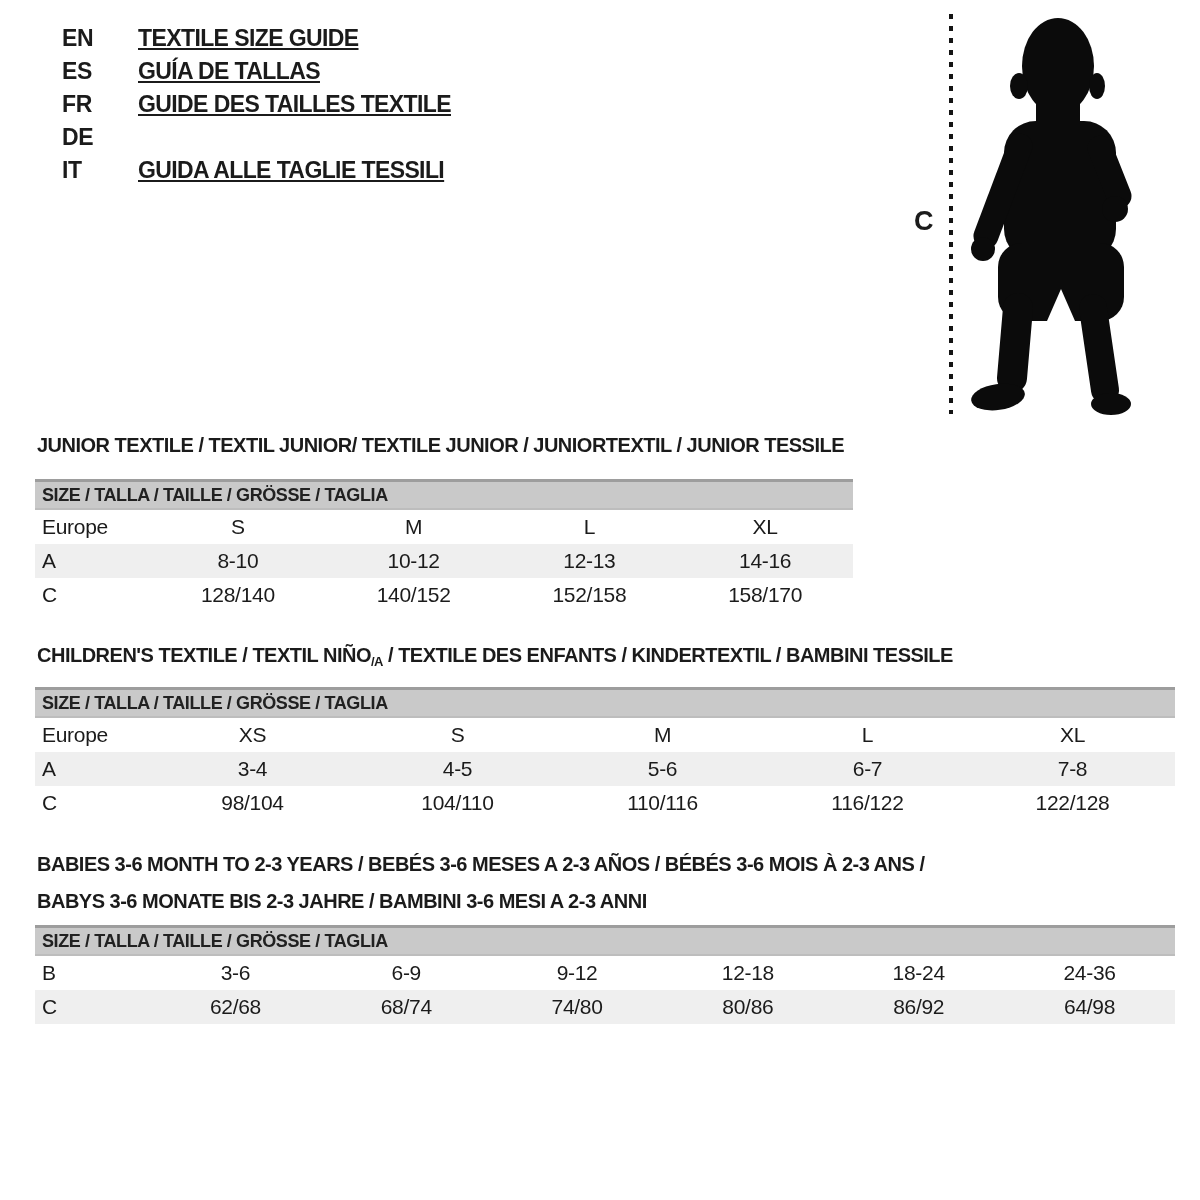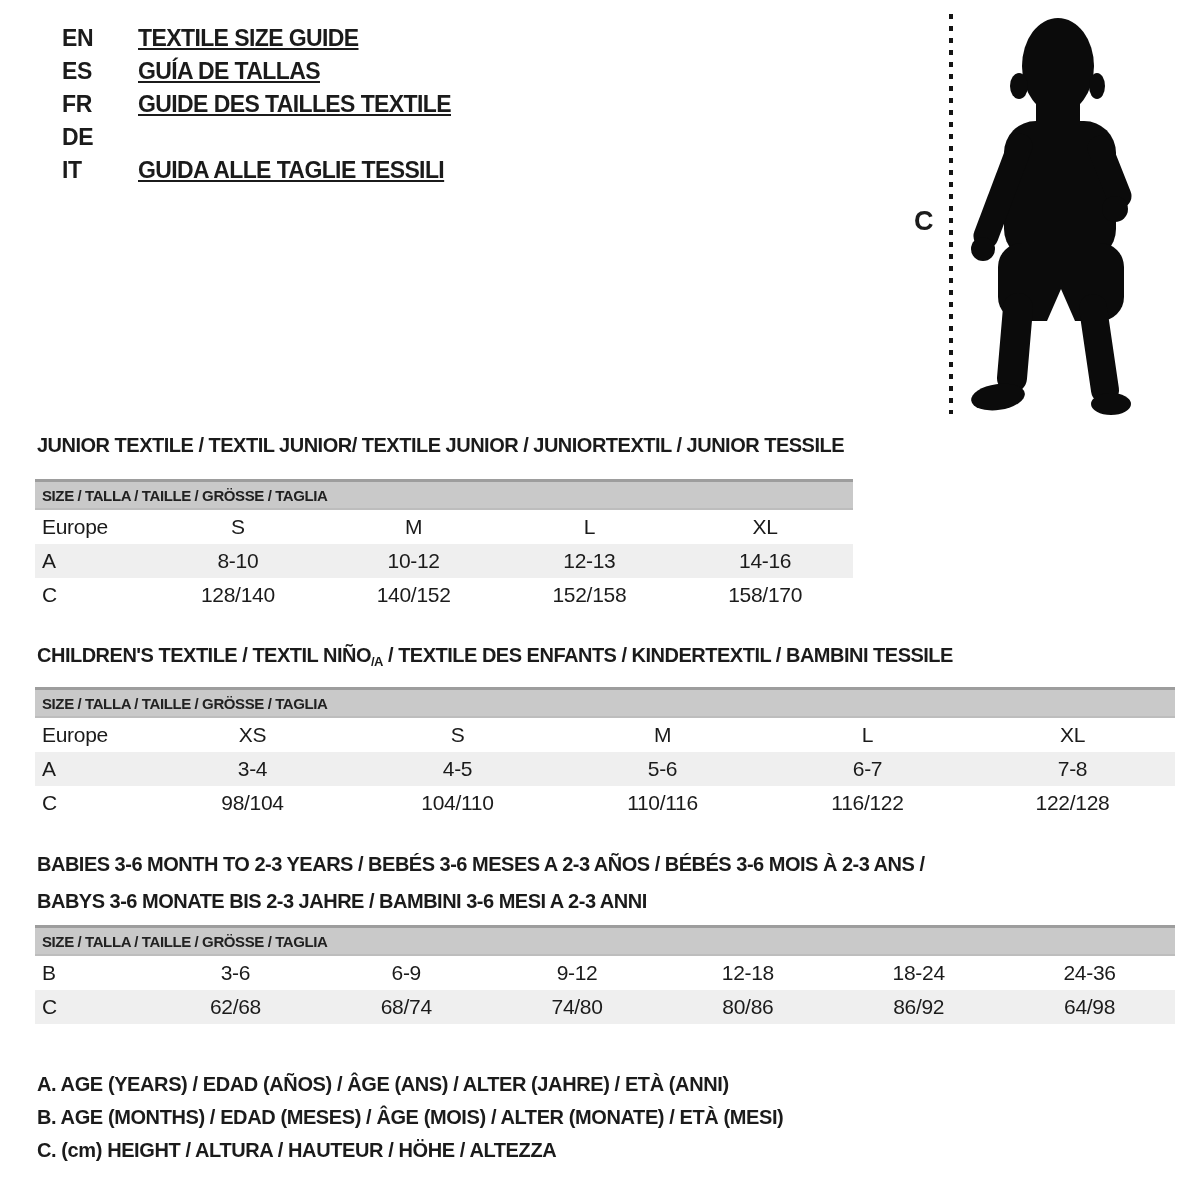--- a/index.html
+++ b/index.html
@@ -30,21 +30,21 @@
   .sub-a { font-size:13px; vertical-align:-4px; font-weight:bold; }
 
   
   table.size-table { position:absolute; border-collapse:collapse; table-layout:fixed; }
   .tbl-1 { left:35px; top:479px; width:818px; }
   .tbl-2 { left:35px; top:687px; width:1140px; }
   .tbl-3 { left:35px; top:925px; width:1140px; }
   th.band {
     background:#c9c9c9; border-top:3px solid #9d9d9d; border-bottom:2px solid #bdbdbd;
     height:26px; text-align:left; padding:0 0 0 7px;
-    font-size:15px; font-weight:bold; letter-spacing:-0.4px; color:#212121;
+    font-size:18px; font-weight:bold; letter-spacing:-0.4px; color:#212121;
   }
   td { height:34px; text-align:center; font-size:21px; letter-spacing:-0.3px; padding:0; }
   td.rowlabel { text-align:left; padding-left:7px; }
   tr.alt td { background:#efefef; }
 
   
   .legend { position:absolute; left:37px; top:1068px; }
   .legend-line { height:33px; font-weight:bold; font-size:20px; letter-spacing:-0.4px; display:flex; align-items:center; }
 </style>
 </head>
@@ -221,19 +221,14 @@
         <td>62/68</td>
         <td>68/74</td>
         <td>74/80</td>
         <td>80/86</td>
         <td>86/92</td>
         <td>64/98</td>
       </tr>
     </tbody>
   </table>
 
-  <div class="legend">
-    <div class="legend-line">A. AGE (YEARS) / EDAD (AÑOS) / ÂGE (ANS) / ALTER (JAHRE) / ETÀ (ANNI)</div>
-    <div class="legend-line">B. AGE (MONTHS) / EDAD (MESES) / ÂGE (MOIS) / ALTER (MONATE) / ETÀ (MESI)</div>
-    <div class="legend-line">C. (cm) HEIGHT / ALTURA / HAUTEUR / HÖHE / ALTEZZA</div>
-  </div>
 
 </div>
 
 </body></html>

